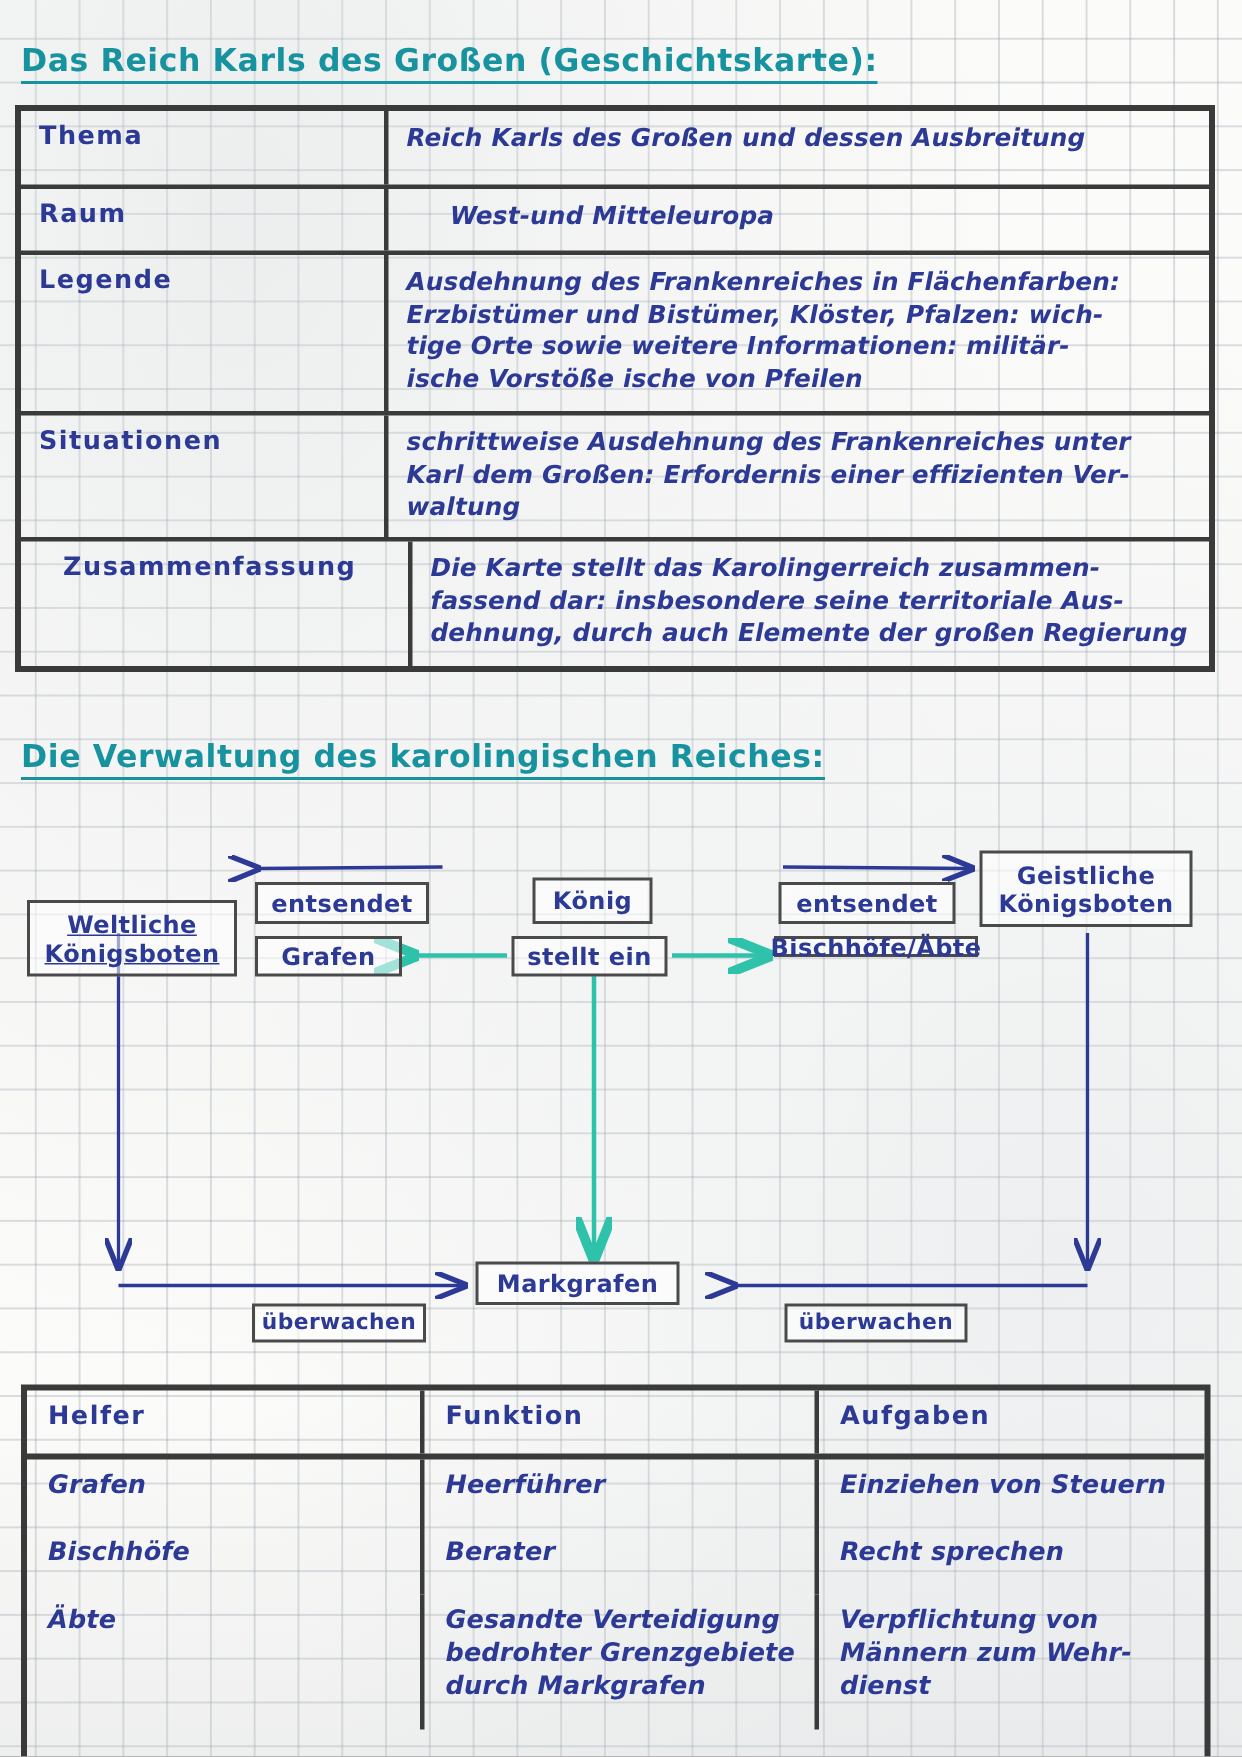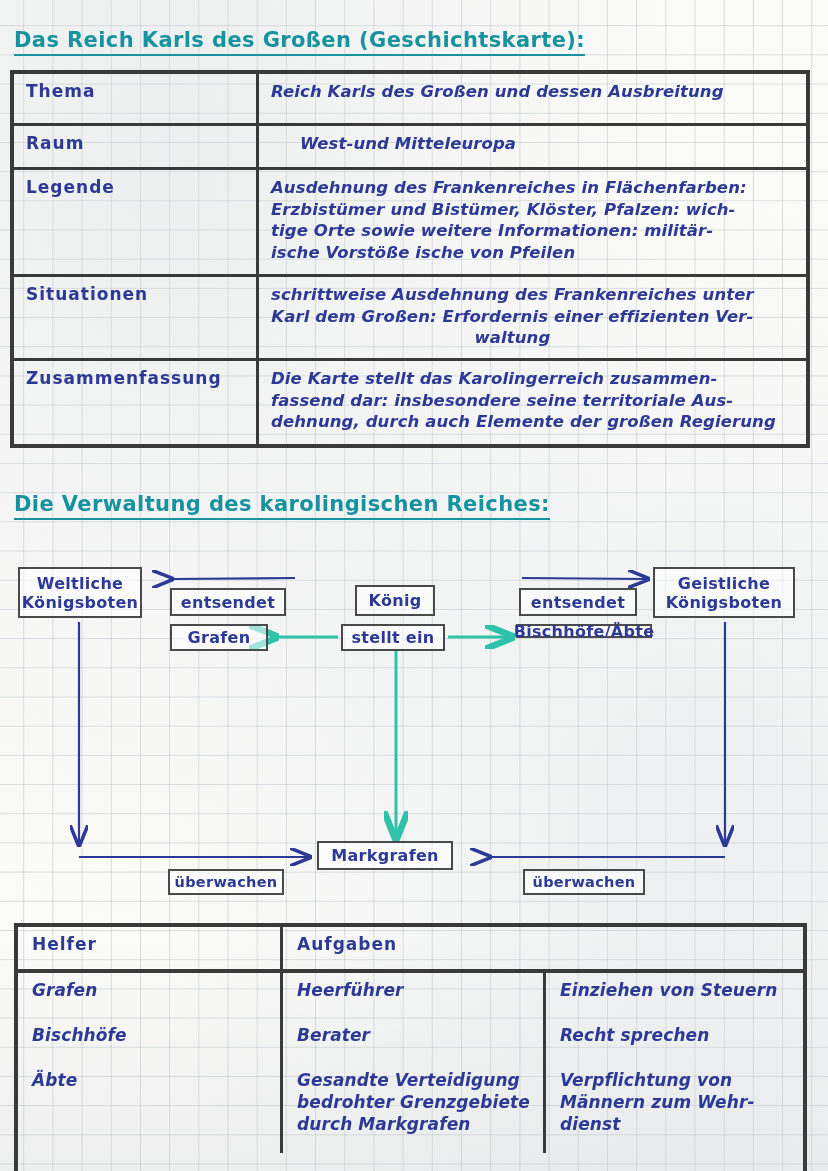--- a/index.html
+++ b/index.html
@@ -100,34 +100,34 @@
       <div class="cell cell-val">
         <span class="ink-txt">
           <span class="ln">Ausdehnung des Frankenreiches in Flächenfarben:</span>
           <span class="ln">Erzbistümer und Bistümer, Klöster, Pfalzen: wich-</span>
           <span class="ln">tige Orte sowie weitere Informationen: militär-</span>
           <span class="ln">ische Vorstöße ische von Pfeilen</span>
         </span>
       </div>
     </div>
 
-    <div class="row" style="height:84px;text-align:center;">
+    <div class="row" style="height:84px;">
       <div class="cell cell-label cl">
         <span class="ink-txt lbl">Situationen</span>
       </div>
       <div class="cell cell-val">
         <span class="ink-txt">
           <span class="ln">schrittweise Ausdehnung des Frankenreiches unter</span>
           <span class="ln">Karl dem Großen: Erfordernis einer effizienten Ver-</span>
           <span class="ln">waltung</span>
         </span>
       </div>
     </div>
 
-    <div class="row" style="height:84px;">
+    <div class="row" style="height:84px;padding-left:16px;">
       <div class="cell cell-label cl">
         <span class="ink-txt lbl">Zusammenfassung</span>
       </div>
       <div class="cell cell-val">
         <span class="ink-txt">
           <span class="ln">Die Karte stellt das Karolingerreich zusammen-</span>
           <span class="ln">fassend dar: insbesondere seine territoriale Aus-</span>
           <span class="ln">dehnung, durch auch Elemente der großen Regierung</span>
         </span>
       </div>
@@ -164,21 +164,21 @@
 
     <path d="M79,622 L79,845" stroke="#2c3a96" stroke-width="2.2" fill="none" marker-end="url(#ah-blue)"></path>
 
     <path d="M725,622 L725,845" stroke="#2c3a96" stroke-width="2.2" fill="none" marker-end="url(#ah-blue)"></path>
 
     <path d="M79,857 L310,857" stroke="#2c3a96" stroke-width="2.2" fill="none" marker-end="url(#ah-blue)"></path>
 
     <path d="M725,857 L490,857" stroke="#2c3a96" stroke-width="2.2" fill="none" marker-end="url(#ah-blue-l)"></path>
   </svg>
 
-  <div class="dbox" style="left:18px;top:567px;width:124px;height:51px;">
+  <div class="dbox" style="left:18px;top:600px;width:140px;height:51px;text-decoration:underline;">
     <span class="ln">Weltliche</span>
     <span class="ln">Königsboten</span>
   </div>
 
   <div class="dbox" style="left:170px;top:588px;width:116px;height:28px;">entsendet</div>
 
   <div class="dbox" style="left:355px;top:585px;width:80px;height:31px;">König</div>
 
   <div class="dbox" style="left:519px;top:588px;width:118px;height:28px;">entsendet</div>
 
@@ -198,20 +198,23 @@
   <div class="dbox" style="left:168px;top:869px;width:116px;height:26px;font-size:14.5px;">überwachen</div>
 
   <div class="dbox" style="left:523px;top:869px;width:122px;height:26px;font-size:14.5px;">überwachen</div>
 
   <div class="tbl t2" style="left:14px;top:923px;width:793px;height:256px;">
 
     <div class="row hrow" style="height:46px;">
       <div class="cell c1 cl">
         <span class="ink-txt lbl">Helfer</span>
       </div>
+      <div class="cell c2 cl">
+        <span class="ink-txt lbl">Funktion</span>
+      </div>
       <div class="cell c3">
         <span class="ink-txt lbl">Aufgaben</span>
       </div>
     </div>
 
     <div class="row" style="height:45px;border-bottom:none;">
       <div class="cell c1 cl">
         <span class="ink-txt">
           <span class="ln">Grafen</span>
         </span>

